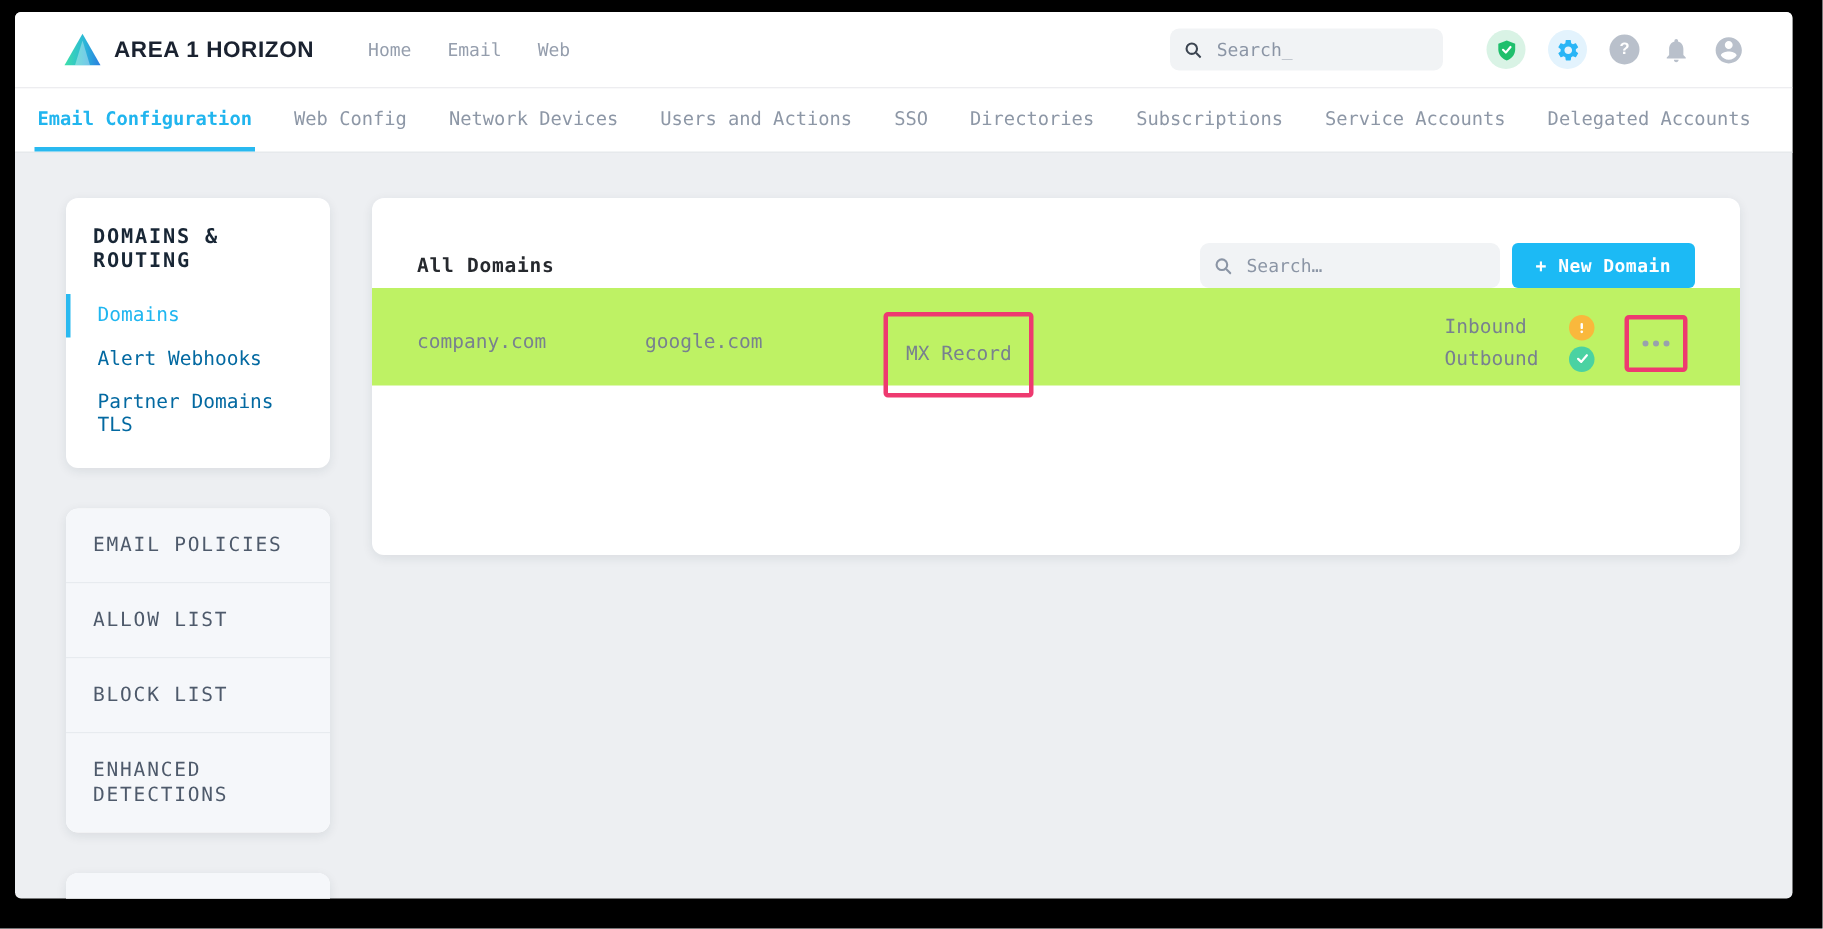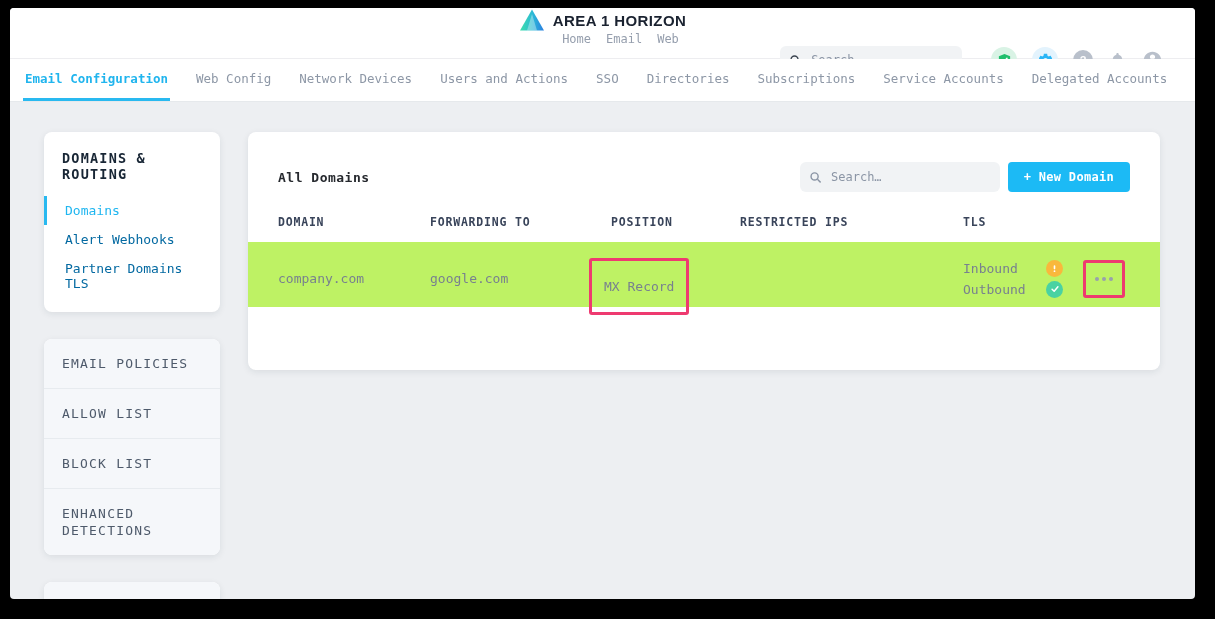--- a/index.html
+++ b/index.html
@@ -9,28 +9,28 @@
     -webkit-font-smoothing:antialiased;
   }
   .app{
     position:absolute;left:10px;top:8px;width:1185px;height:591px;
     background:#edeff2;border-radius:4px;overflow:hidden;
     display:flex;flex-direction:column;
   }
   
   .topbar{
     height:50px;background:#fff;border-bottom:1px solid #ededf0;
-    display:flex;align-items:center;padding:0 32px;flex-shrink:0;flex-direction:column;
+    display:flex;align-items:center;padding:0 32px;flex-shrink:0;
   }
   .brand{display:flex;align-items:center;gap:8px;}
   .brand-name{
     font-family:"Liberation Sans","DejaVu Sans",sans-serif;
     font-weight:700;font-size:15px;color:#1a2230;letter-spacing:.4px;
   }
-  .topnav{display:flex;gap:15px;margin-left:36px;}
+  .topnav{display:flex;gap:24px;margin-left:36px;}
   .topnav a{font-size:12px;color:#959ead;text-decoration:none;}
   .top-right{margin-left:auto;display:flex;align-items:center;gap:15px;}
   .searchbox{
     display:flex;align-items:center;gap:8px;background:#f1f3f5;border-radius:6px;
     height:28px;width:162px;padding:0 10px;margin-right:14px;
   }
   .searchbox input{
     border:0;background:transparent;outline:none;width:100%;
     font-family:inherit;font-size:12px;color:#5a6472;
   }
@@ -215,28 +215,20 @@
             <svg width="13" height="13" viewBox="0 0 16 16">
               <circle cx="6.5" cy="6.5" r="5" fill="none" stroke="#8b95a5" stroke-width="2"></circle>
               <line x1="10.5" y1="10.5" x2="15" y2="15" stroke="#8b95a5" stroke-width="2"></line>
             </svg>
             <input type="text" placeholder="Search…" style="">
           </div>
           <button class="new-domain-btn">+ New Domain</button>
         </div>
       </div>
 
-      <div class="tbl-head">
-        <div class="th">DOMAIN</div>
-        <div class="th">FORWARDING TO</div>
-        <div class="th th-position">POSITION</div>
-        <div class="th">RESTRICTED IPS</div>
-        <div class="th">TLS</div>
-        <div class="th"></div>
-      </div>
 
       <div class="tbl-row">
         <div>company.com</div>
         <div>google.com</div>
         <div>
           <span class="pos-annotation">
             <span>MX Record</span>
           </span>
         </div>
         <div></div>

